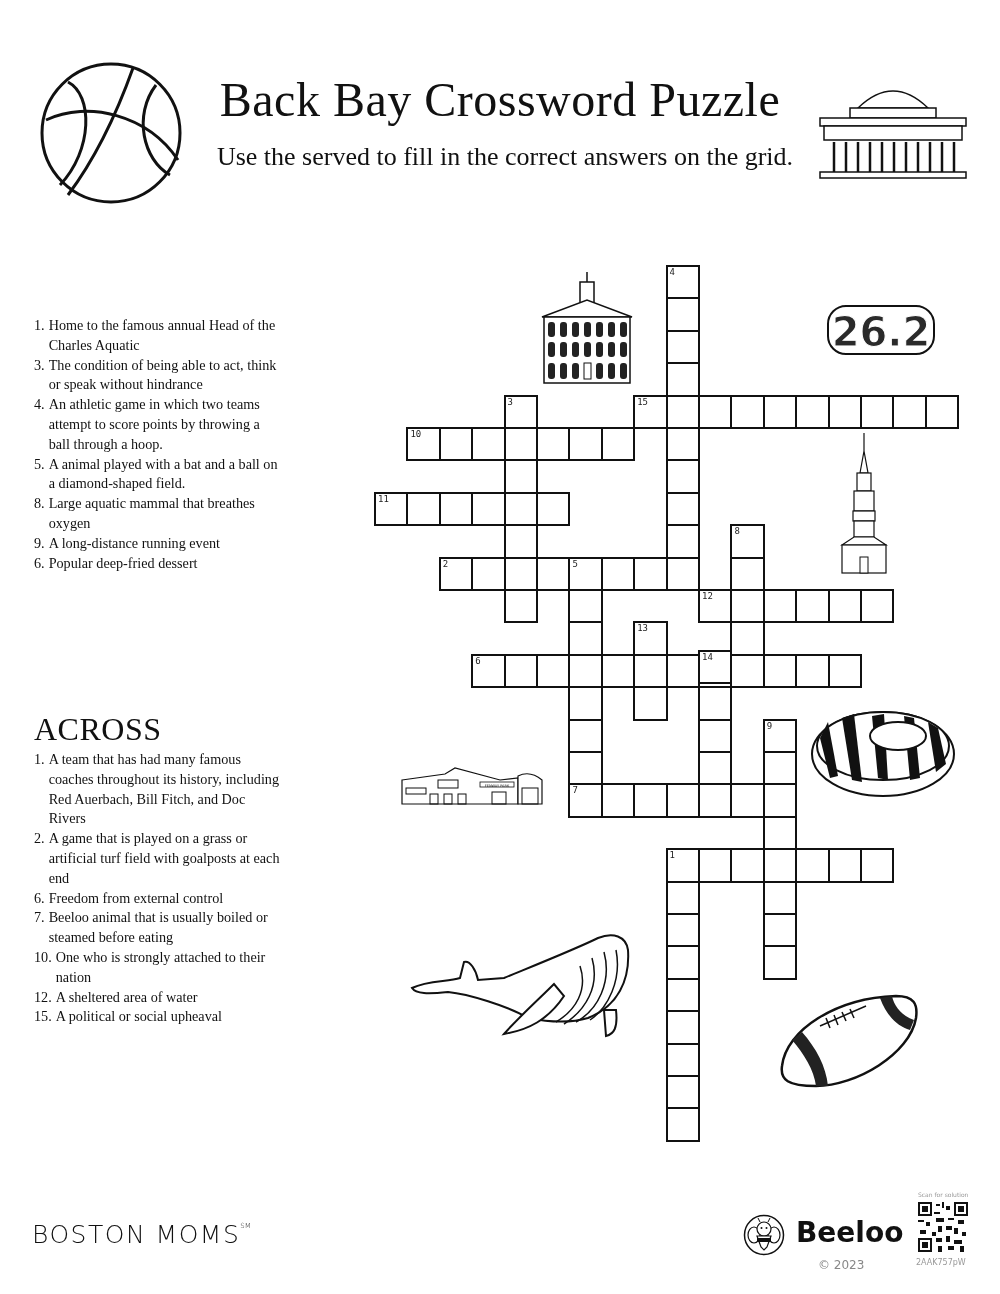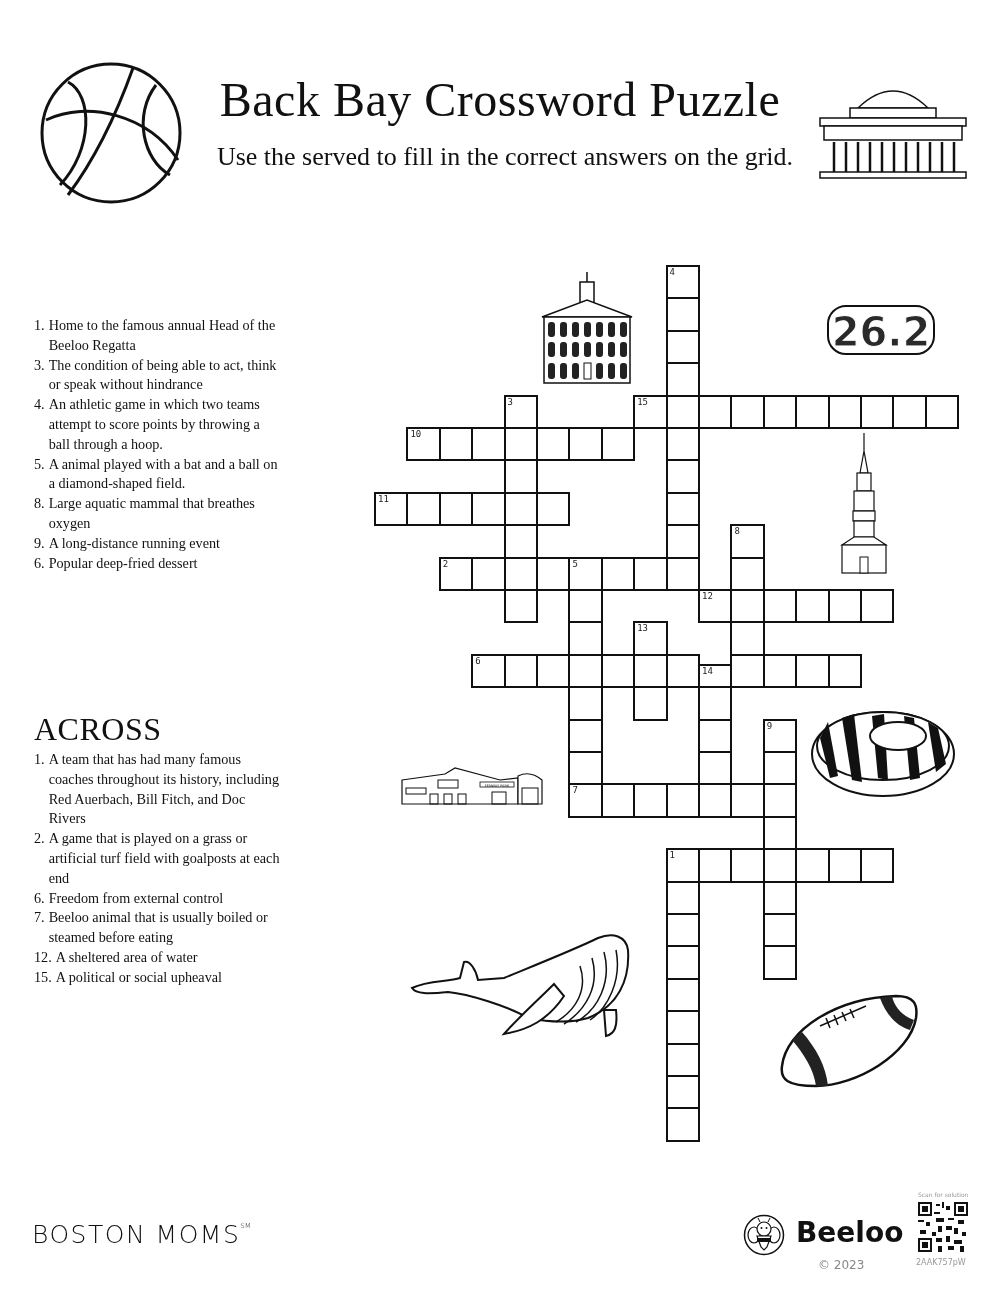--- a/index.html
+++ b/index.html
@@ -56,21 +56,21 @@
       <line x1="124" y1="62" x2="124" y2="92"></line>
         <line x1="136" y1="62" x2="136" y2="92"></line>
     </g>
     <rect x="2" y="92" width="146" height="6" fill="#fff" stroke="#111" stroke-width="1.5"></rect>
   </svg>
 </div>
 
 <div class="abs clues" style="top:316px;">
   <div class="clue">
       <span class="num">1.</span>
-      <span class="txt">Home to the famous annual Head of the Beeloo Regatta</span>
+      <span class="txt">Home to the famous annual Head of the Charles Aquatic</span>
     </div>
   <div class="clue">
       <span class="num">3.</span>
       <span class="txt">The condition of being able to act, think or speak without hindrance</span>
     </div>
   <div class="clue">
       <span class="num">4.</span>
       <span class="txt">An athletic game in which two teams attempt to score points by throwing a ball through a hoop.</span>
     </div>
   <div class="clue">
@@ -101,20 +101,24 @@
       <span class="num">2.</span>
       <span class="txt">A game that is played on a grass or artificial turf field with goalposts at each end</span>
     </div>
   <div class="clue">
       <span class="num">6.</span>
       <span class="txt">Freedom from external control</span>
     </div>
   <div class="clue">
       <span class="num">7.</span>
       <span class="txt">Beeloo animal that is usually boiled or steamed before eating</span>
+    </div>
+  <div class="clue">
+      <span class="num">10.</span>
+      <span class="txt">One who is strongly attached to their nation</span>
     </div>
   <div class="clue">
       <span class="num">12.</span>
       <span class="txt">A sheltered area of water</span>
     </div>
   <div class="clue">
       <span class="num">15.</span>
       <span class="txt">A political or social upheaval</span>
     </div>
 </div>
@@ -286,21 +290,21 @@
     <div class="cell" style="left: 860px; top: 589px; width: 34.4px; height: 34.4px;"></div>
     <div class="cell" style="left: 471.2px; top: 653.8px; width: 34.4px; height: 34.4px;">
       <span class="n">6</span>
     </div>
     <div class="cell" style="left: 503.6px; top: 653.8px; width: 34.4px; height: 34.4px;"></div>
     <div class="cell" style="left: 536px; top: 653.8px; width: 34.4px; height: 34.4px;"></div>
     <div class="cell" style="left: 568.4px; top: 653.8px; width: 34.4px; height: 34.4px;"></div>
     <div class="cell" style="left: 600.8px; top: 653.8px; width: 34.4px; height: 34.4px;"></div>
     <div class="cell" style="left: 633.2px; top: 653.8px; width: 34.4px; height: 34.4px;"></div>
     <div class="cell" style="left: 665.6px; top: 653.8px; width: 34.4px; height: 34.4px;"></div>
-    <div class="cell" style="left: 698px; top: 664px; width: 34.4px; height: 34.4px;">
+    <div class="cell" style="left: 698px; top: 650px; width: 34.4px; height: 34.4px;">
       <span class="n">14</span>
     </div>
     <div class="cell" style="left: 730.4px; top: 653.8px; width: 34.4px; height: 34.4px;"></div>
     <div class="cell" style="left: 762.8px; top: 653.8px; width: 34.4px; height: 34.4px;"></div>
     <div class="cell" style="left: 795.2px; top: 653.8px; width: 34.4px; height: 34.4px;"></div>
     <div class="cell" style="left: 827.6px; top: 653.8px; width: 34.4px; height: 34.4px;"></div>
     <div class="cell" style="left: 568.4px; top: 783.4px; width: 34.4px; height: 34.4px;">
       <span class="n">7</span>
     </div>
     <div class="cell" style="left: 600.8px; top: 783.4px; width: 34.4px; height: 34.4px;"></div>

